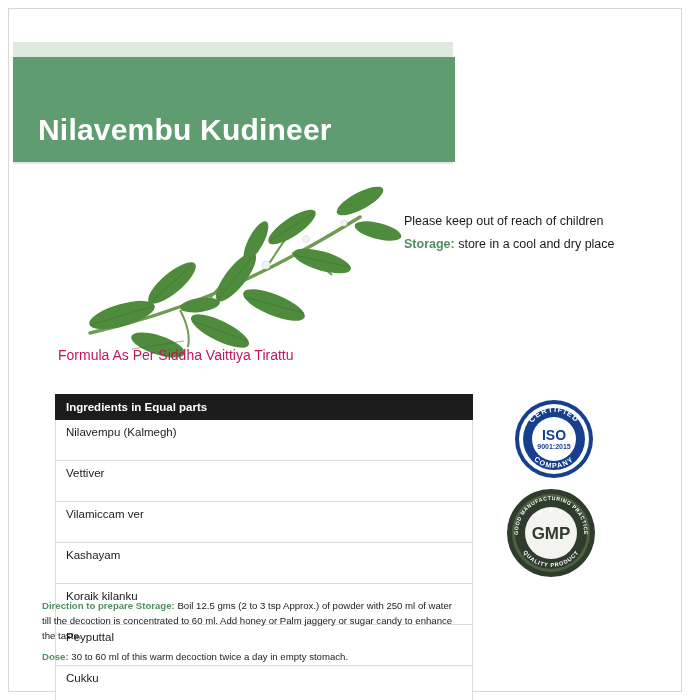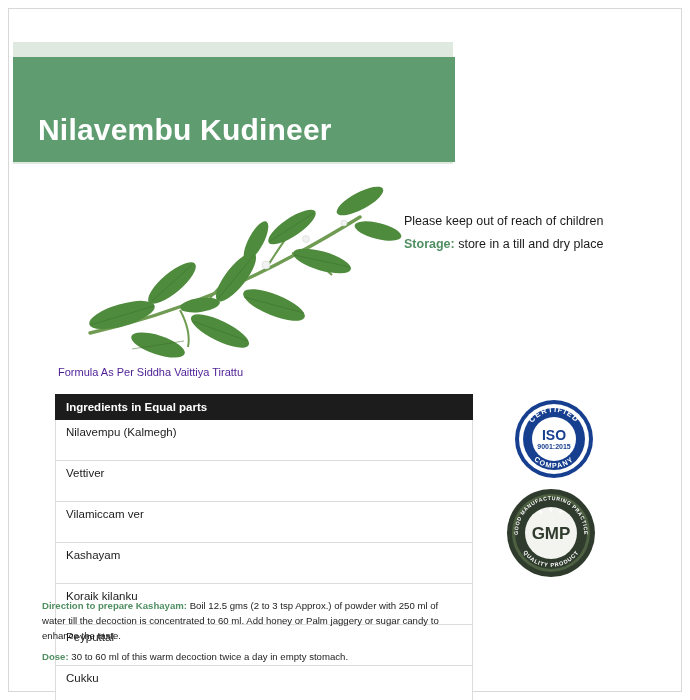--- a/index.html
+++ b/index.html
@@ -84,23 +84,23 @@
   .notes .storage-label {
     color: #4f8f62;
     font-weight: bold;
     text-align: right;
   }
 
   
   .formula-title {
     position: absolute;
     left: 58px;
-    top: 366px;
-    font-size: 11px;
-    color: #4c1d95;
+    top: 347px;
+    font-size: 14px;
+    color: #be185d;
   }
 
   .ing-table {
     position: absolute;
     left: 55px;
     top: 394px;
     width: 418px;
     border-collapse: collapse;
     font-size: 11.5px;
   }
@@ -197,21 +197,21 @@
         <circle cx="206" cy="100" r="4"></circle>
         <circle cx="246" cy="74" r="3.4"></circle>
         <circle cx="284" cy="58" r="3"></circle>
       </g>
     </svg>
   </div>
 
   <div class="notes">
     <div>Please keep out of reach of children</div>
     <div>
-      <span class="storage-label">Storage:</span><span> store in a till and  dry place</span>
+      <span class="storage-label">Storage:</span><span> store in a cool and  dry place</span>
     </div>
   </div>
 
   <div class="formula-title">Formula As Per Siddha Vaittiya Tirattu</div>
 
   <table class="ing-table">
     <thead>
       <tr>
         <th>Ingredients in Equal parts</th>
       </tr>
@@ -242,21 +242,21 @@
           <td>Siddha</td>
         </tr>
       <tr>
           <td>Parpatakam</td>
         </tr>
     </tbody>
   </table>
 
   <div class="directions">
     <div>
-      <span class="dir-label">Direction to prepare Kashayam:</span><span> Boil 12.5 gms (2 to 3 tsp Approx.) of powder with 250 ml of water till the decoction is concentrated to 60 ml. Add honey or Palm jaggery or sugar candy to enhance the taste.</span>
+      <span class="dir-label">Direction to prepare Storage:</span><span> Boil 12.5 gms (2 to 3 tsp Approx.) of powder with 250 ml of water till the decoction is concentrated to 60 ml. Add honey or Palm jaggery or sugar candy to enhance the taste.</span>
     </div>
     <div class="dose-line">
       <span class="dose-label">Dose:</span><span> 30 to 60 ml of this warm decoction twice a day in empty stomach.</span>
     </div>
   </div>
 
   <div class="badge badge-iso">
     <svg width="82" height="82" viewBox="0 0 82 82" xmlns="http://www.w3.org/2000/svg">
       <defs>
         <path id="isoTopArc" d="M 14 41 A 27 27 0 0 1 68 41"></path>

